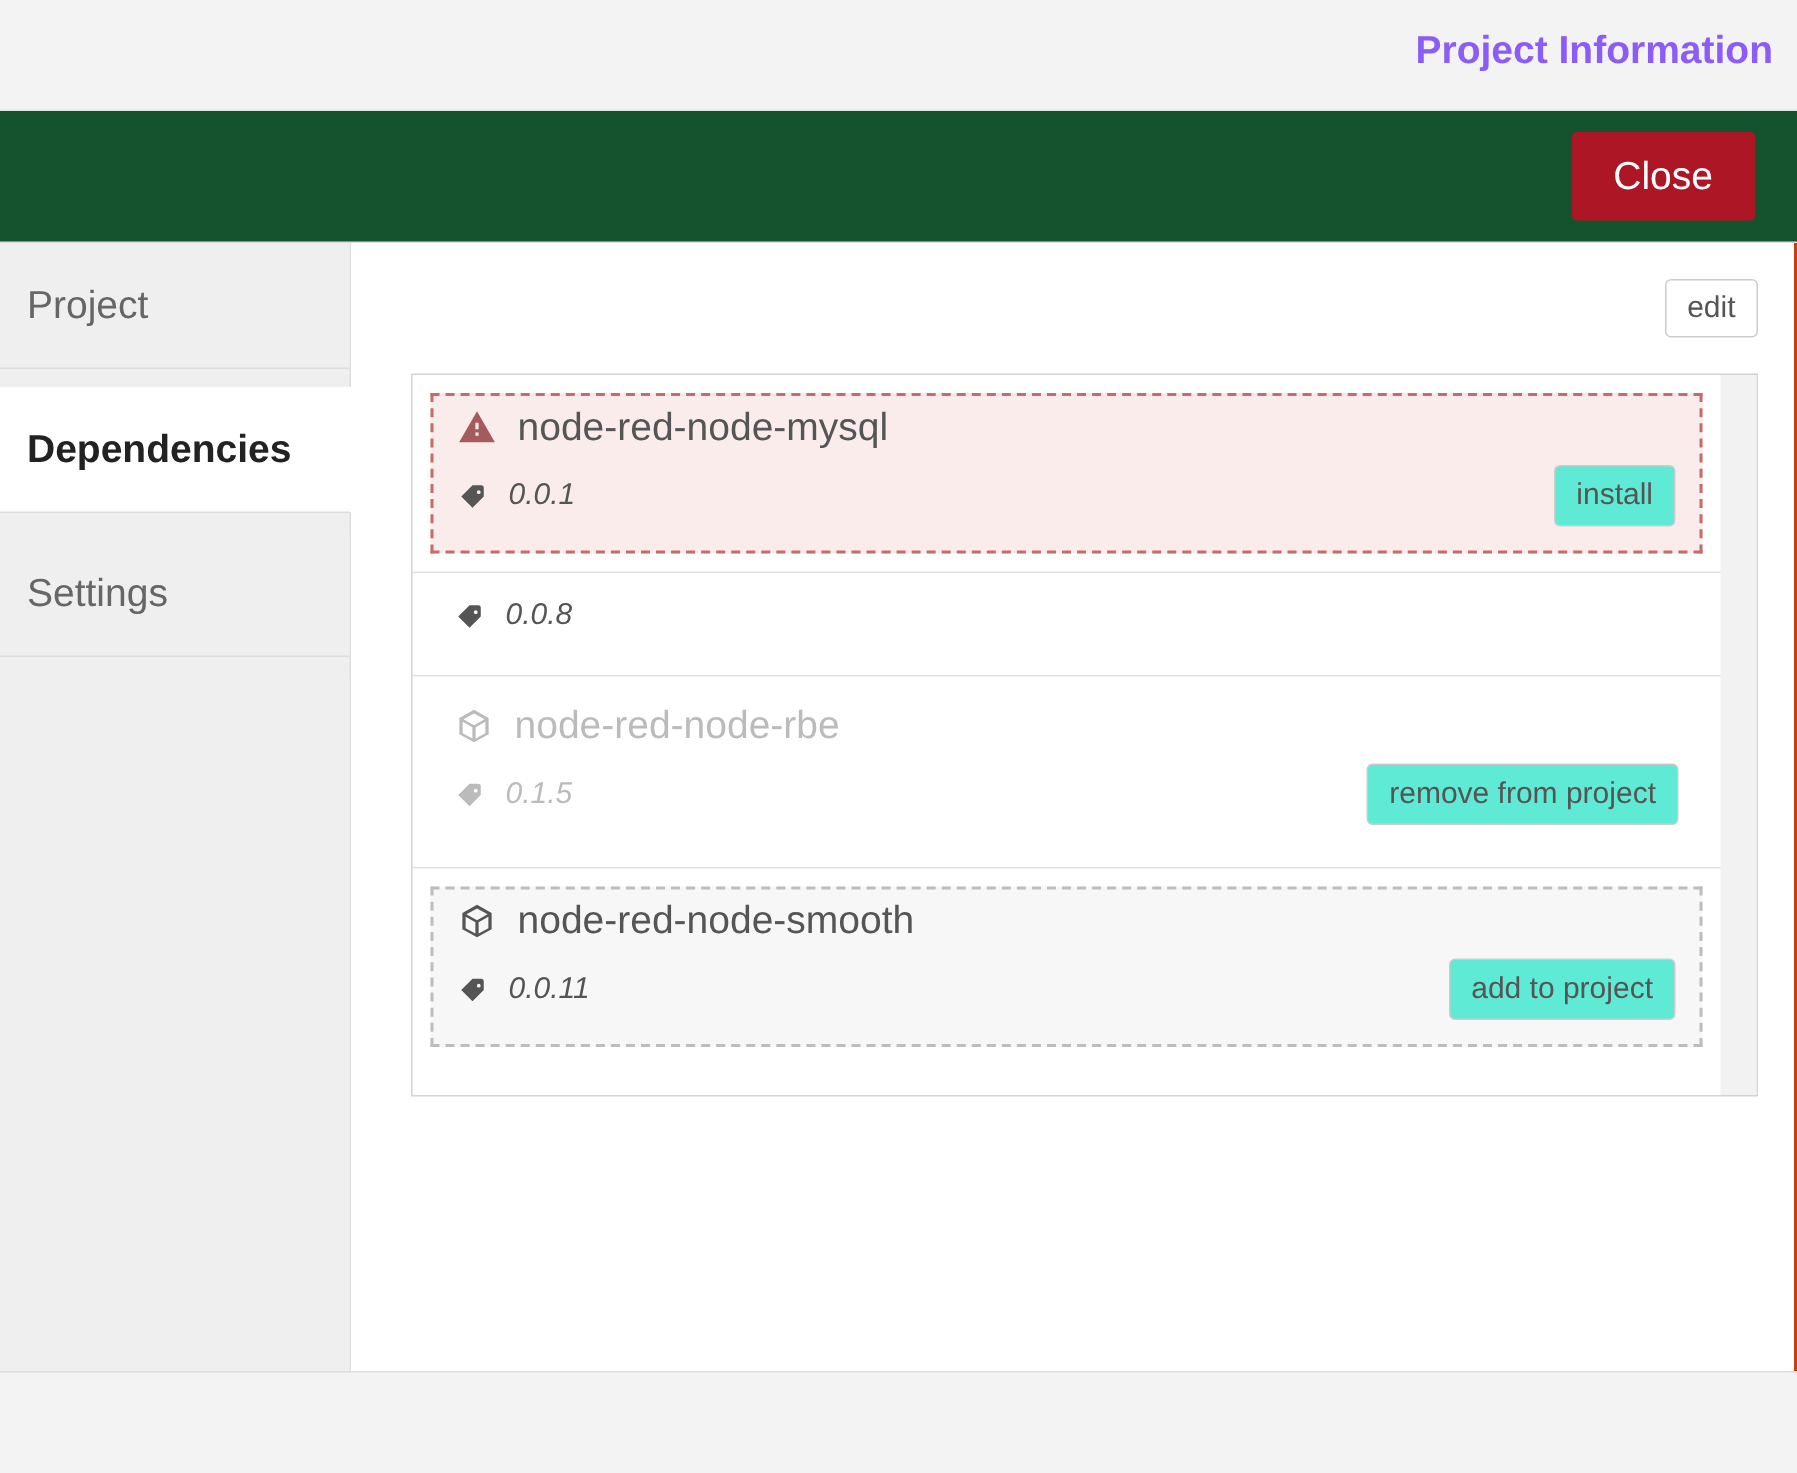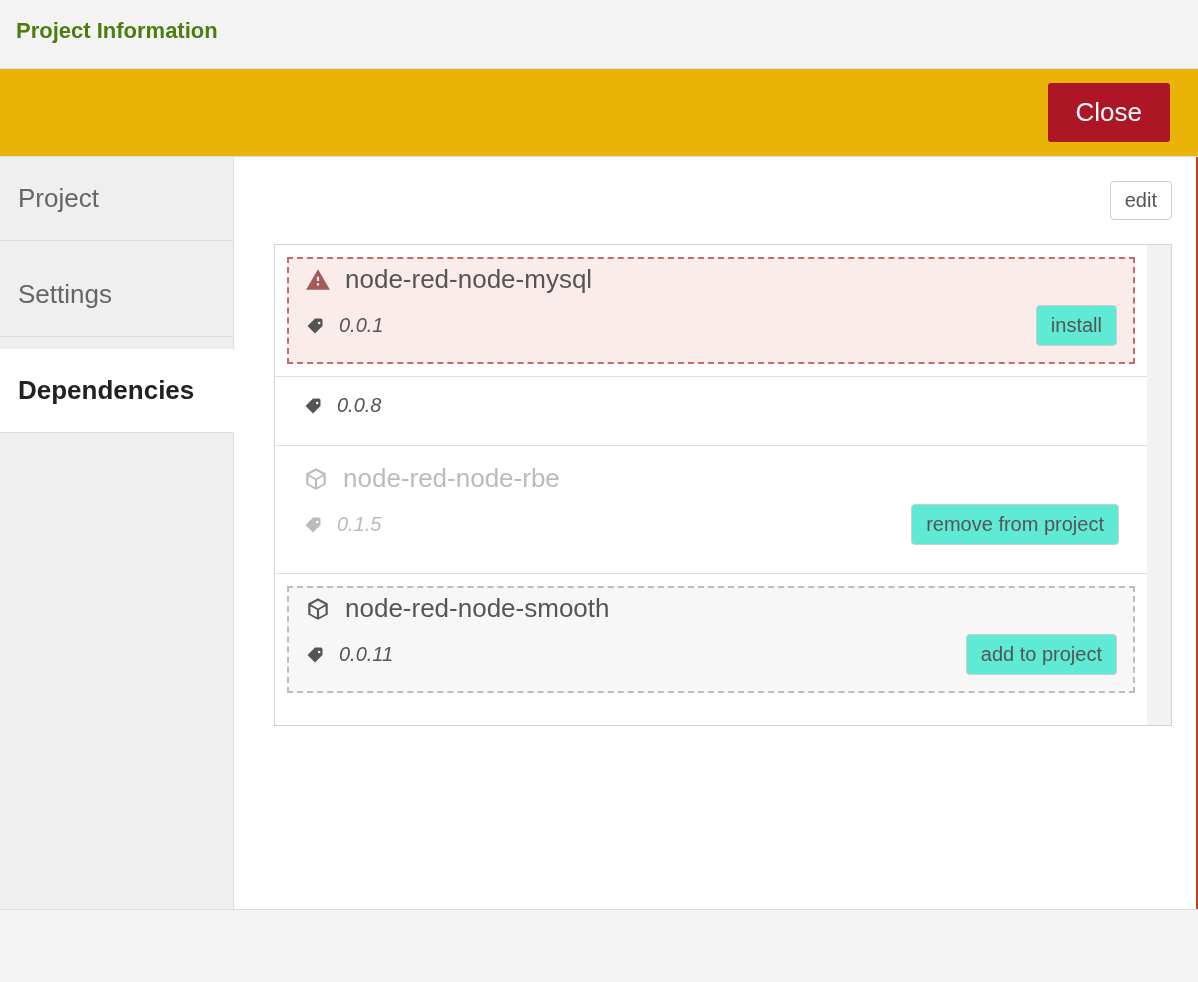--- a/index.html
+++ b/index.html
@@ -10,30 +10,31 @@
     height: 982px;
     overflow: hidden;
     color: #333;
   }
   .header {
     padding: 18px 16px 24px 16px;
     border-bottom: 1px solid #e3e3e3;
     background: #f3f3f3;
   }
   .header h1 {
-    font-size: 22px;
+    font-size: 26px;
     font-weight: 700;
-    color: #4d7c0f;
+    color: #8b5cf6;
+    text-align: right;
   }
   .toolbar {
     display: flex;
     justify-content: flex-end;
     padding: 14px 28px;
     border-bottom: 1px solid #ddd;
-    background: #eab308;
+    background: #14532d;
   }
   .btn-close {
     background: #ad1625;
     color: #fff;
     border: none;
     border-radius: 3px;
     padding: 14px 28px;
     font-size: 26px;
     cursor: pointer;
   }
@@ -163,22 +164,22 @@
   <h1>Project Information</h1>
 </div>
 
 <div class="toolbar">
   <button class="btn-close">Close</button>
 </div>
 
 <div class="body">
   <div class="sidebar">
     <div class="tab">Project</div>
+    <div class="tab active">Dependencies</div>
     <div class="tab">Settings</div>
-    <div class="tab active">Dependencies</div>
     <div class="sidebar-fill"></div>
   </div>
 
   <div class="main">
     <div class="edit-row">
       <button class="btn-small">edit</button>
     </div>
 
     <div class="dep-list">
       <div class="dep-list-inner">

